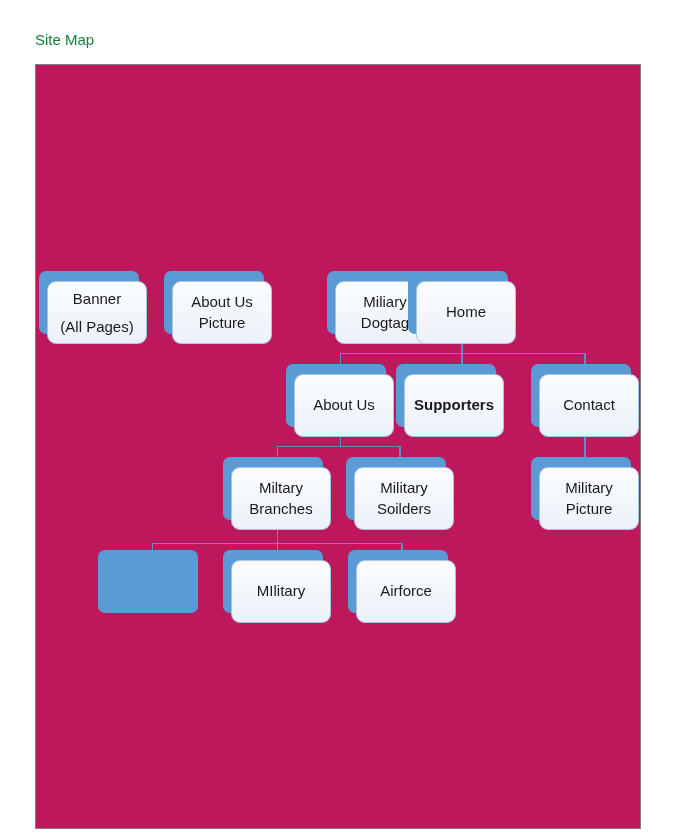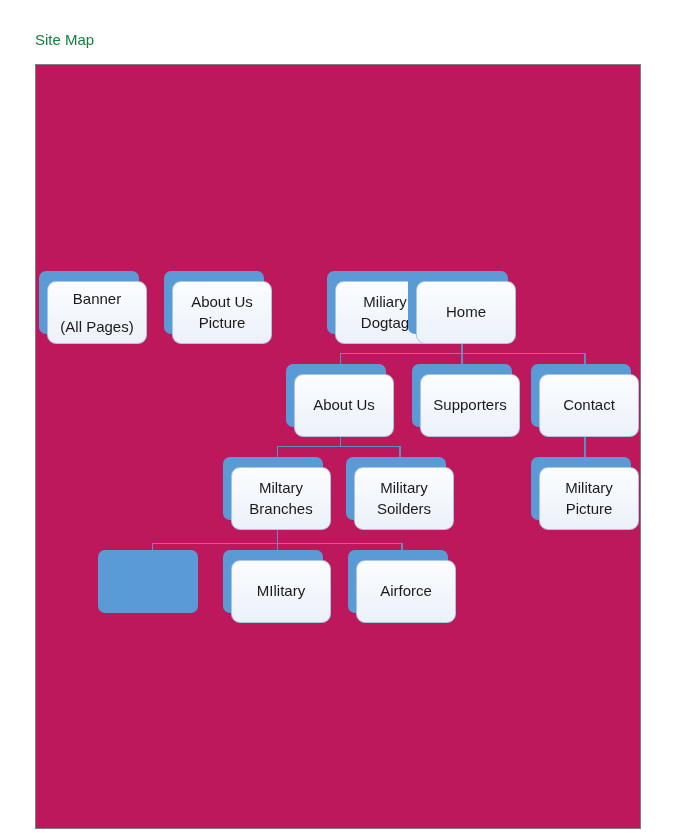--- a/index.html
+++ b/index.html
@@ -21,21 +21,21 @@
   .node .lbl{font-size:15px;line-height:1.35;text-align:center;white-space:pre-line;
     color:#1a1a1a;padding:0 2px;}
   .node-banner .lbl{line-height:1.85;}
 
   
   #n-banner    {left:3px;  top:206px;}
   #n-aup       {left:128px;top:206px;}
   #n-dogtag    {left:243px;top:206px;margin-left:48px;}
   #n-home      {left:372px;top:206px;}
   #n-aboutus   {left:250px;top:299px;}
-  #n-supporters{left:376px;top:299px;}
+  #n-supporters{left:360px;top:299px;font-weight:bold;}
   #n-contact   {left:495px;top:299px;}
   #n-branches  {left:187px;top:392px;}
   #n-soilders  {left:310px;top:392px;}
   #n-milpic    {left:495px;top:392px;}
   #n-army      {left:62px; top:485px;}
   #n-military  {left:187px;top:485px;}
   #n-airforce  {left:312px;top:485px;}
 
   
   .edge{position:absolute;background:#5b8fc2;}

